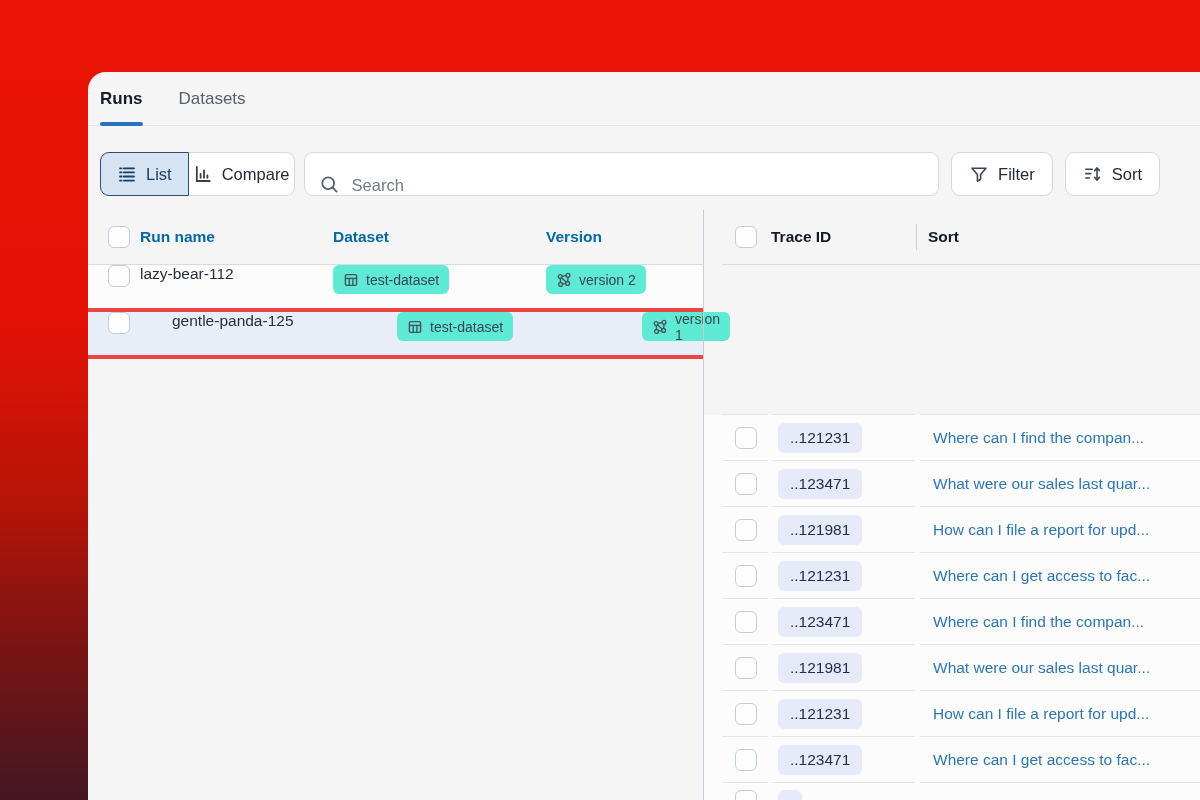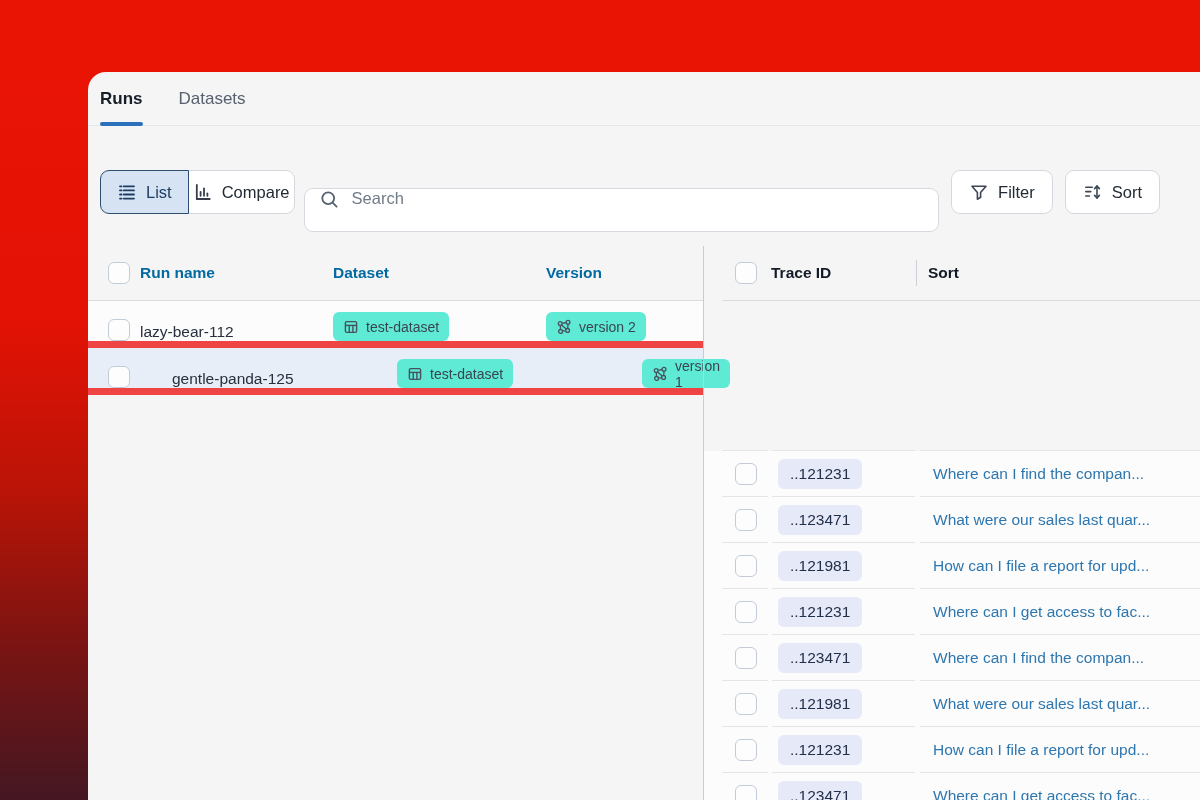--- a/index.html
+++ b/index.html
@@ -26,43 +26,43 @@
 
   
   .toolbar { display:flex; align-items:center; padding:26px 40px 14px 12px; gap:0; }
   .segmented { display:flex; flex:none;border-radius:7px; }
   .seg-btn { display:flex; align-items:center; gap:9px; height:44px; padding:0 16px;
     background:#ffffff; border:1px solid #d4d8de; font-size:16.5px; color:#222a34;
     font-family:inherit; cursor:pointer; }
   .seg-btn.left { border-radius:9px 0 0 9px; }
   .seg-btn.right { border-radius:0 9px 9px 0; border-left:none; padding:0 4px; }
   .seg-btn.selected { background:#d6e3f2; border:1.5px solid #2d4e72; color:#1d3e63; z-index:1; }
-  .search-box { flex:1; display:flex; align-items:flex-start; gap:12px; height:44px;
+  .search-box { flex:1; display:flex; align-items:flex-end; gap:12px; height:44px;
     margin-left:9px; margin-right:12px; background:#ffffff; border:1px solid #d6dae0;
-    border-radius:9px; padding:0 14px;margin-top:36px; }
+    border-radius:9px; padding:0 14px; }
   .search-box input { flex:1; border:none; outline:none; font-size:16.5px; color:#222a34;
     font-family:inherit; background:transparent; }
   .search-box input::placeholder { color:#717b88; }
   .tool-btn { display:flex; align-items:center; gap:9px; height:44px; padding:0 17px;
     background:#ffffff; border:1px solid #d4d8de; border-radius:9px;
     font-size:16.5px; color:#222a34; font-family:inherit; cursor:pointer; flex:none; }
   .tool-btn + .tool-btn { margin-left:12px; }
 
   
   .content { display:flex; height:590px; }
   .left-panel { width:615px; flex:none; }
   .right-panel { flex:1; border-left:1px solid #c8cdd5; overflow:hidden; }
 
   .checkbox { width:22px; height:22px; flex:none; border:1.5px solid #c3cbd8;
     border-radius:6px; background:#fdfdfe; cursor:pointer; }
 
   
   .l-header { display:flex; align-items:center; height:55px; border-bottom:1px solid #d8dbe0;
     font-weight:700; font-size:15.5px; color:#0369a1;justify-content:center; }
-  .l-row { display:flex; align-items:flex-end; height:47px; border-bottom:7px solid #ef4444;
+  .l-row { display:flex; align-items:flex-start; height:47px; border-bottom:4px solid #ef4444;
     background:#fcfcfd; font-size:15.5px; color:#27303c; cursor:pointer; }
   .l-row.selected { background:#e8eef7;gap:32px; }
   .cell-cb-l { width:52px; flex:none; padding-left:20px; display:flex; align-items:center; }
   .cell-name { width:193px; flex:none; }
   .cell-dataset { width:213px; flex:none; }
   .cell-version { flex:1; }
 
   .badge { display:inline-flex; align-items:center; gap:7px; height:29px; padding:0 10px;
     background:#5eead4; border-radius:6px; font-size:14px; color:#3a4553; }
 

